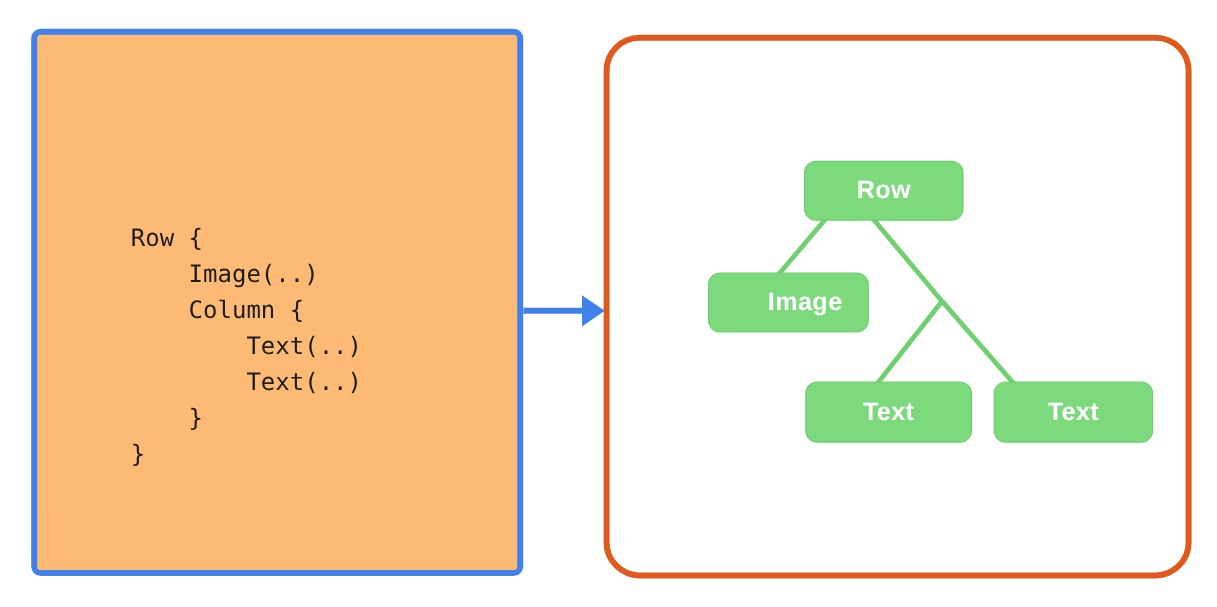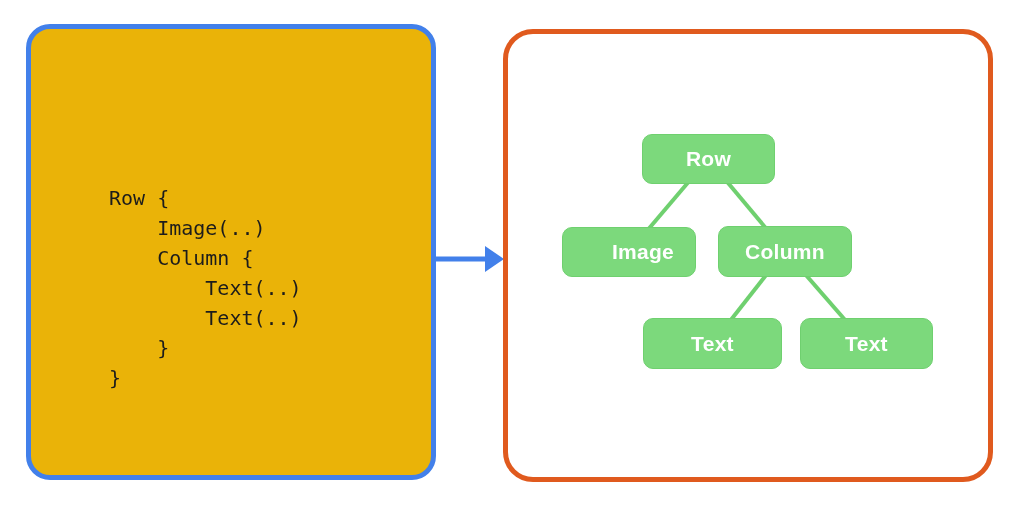--- a/index.html
+++ b/index.html
@@ -17,22 +17,22 @@
   }
   
   .code-box {
     position: absolute;
     left: 26px;
     top: 24px;
     width: 410px;
     height: 456px;
     box-sizing: border-box;
     border: 5px solid #4280EA;
-    border-radius: 24px;
-    background: #eab308;
+    border-radius: 8px;
+    background: #fdba74;
   }
   .code-block {
     position: absolute;
     left: 78px;   
     top: 154px;   
     font-family: "DejaVu Sans Mono", "Liberation Mono", monospace;
     font-size: 20px;
     line-height: 30px;
     color: #1c1c1c;
   }
@@ -74,20 +74,21 @@
     border: 1px solid #6FD06F;
     border-radius: 10px;
     color: #ffffff;
     font-size: 21px;
     font-weight: 600;
     letter-spacing: 0.3px;
     display: flex;
     align-items: center;
     justify-content: center;
     text-align: center;
+    margin-left: 28px;
   }
   
   .node-row        { left: 134px; top: 100px; width: 133px; height: 50px; }
   .node-image      { left:  54px; top: 193px; width: 134px; height: 50px; padding-left: 28px; }
   .node-column     { left: 210px; top: 192px; width: 134px; height: 51px; }
   .node-text-left  { left: 135px; top: 284px; width: 139px; height: 51px; }
   .node-text-right { left: 292px; top: 284px; width: 133px; height: 51px; }
 </style>
 </head>
 <body>
@@ -115,18 +116,17 @@
 
     <svg class="connectors" viewBox="0 0 480 443">
       <line x1="200" y1="125" x2="121" y2="218" stroke="#6FD06F" stroke-width="4"></line>
       <line x1="200" y1="125" x2="277" y2="217" stroke="#6FD06F" stroke-width="4"></line>
       <line x1="277" y1="217" x2="204" y2="310" stroke="#6FD06F" stroke-width="4"></line>
       <line x1="277" y1="217" x2="358" y2="310" stroke="#6FD06F" stroke-width="4"></line>
     </svg>
 
     <div class="node node-row">Row</div>
     <div class="node node-image">Image</div>
-    <div class="node node-column">Column</div>
     <div class="node node-text-left">Text</div>
     <div class="node node-text-right">Text</div>
   </div>
 
 </div>
 
 </body></html>

